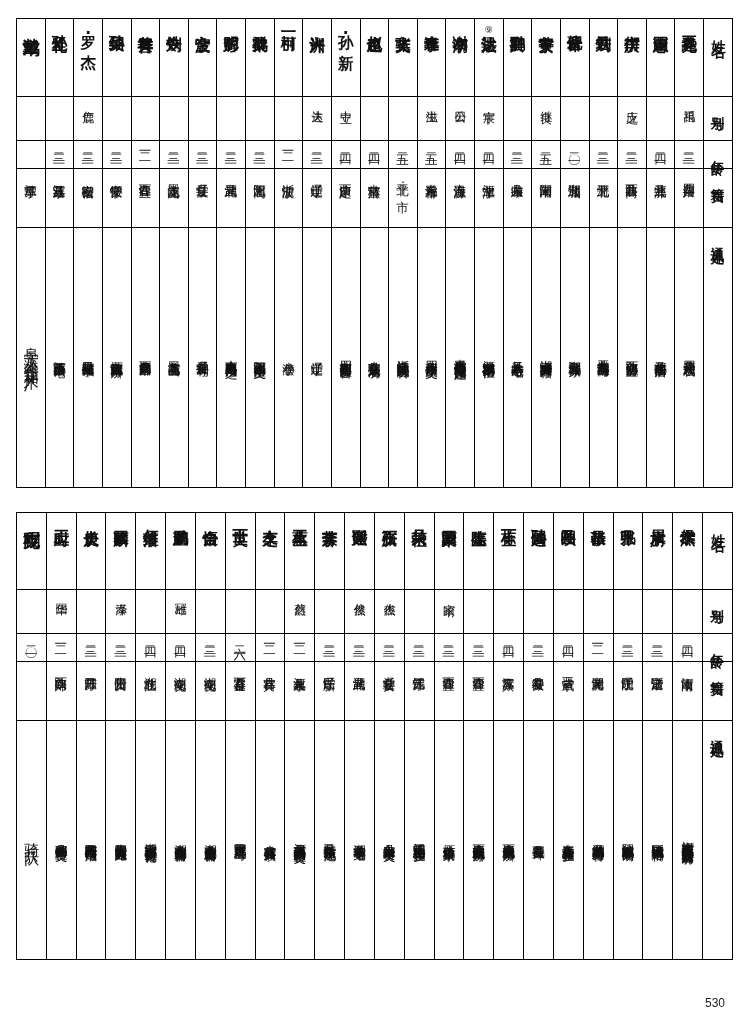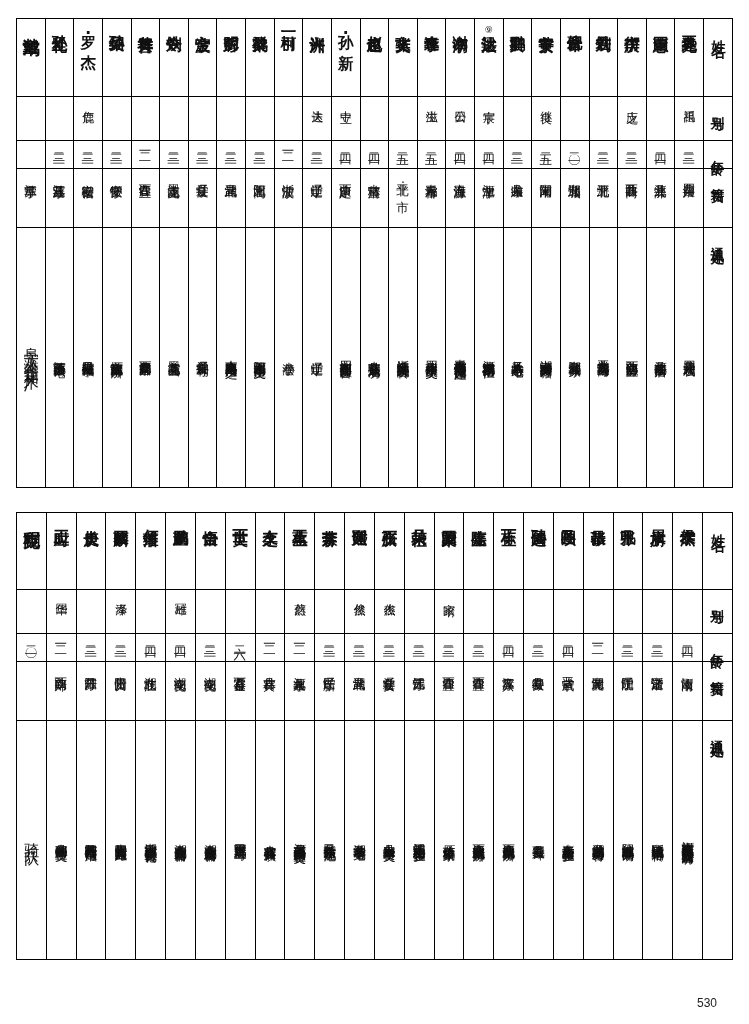--- a/index.html
+++ b/index.html
@@ -75,21 +75,21 @@
   .hdr .v { font-size: 13.5px; font-weight: bold; letter-spacing: 2px; padding-top: 8px; }
   .hdr-name .v { font-size: 14.5px; font-weight: bold; letter-spacing: 3px; padding-top: 10px; }
 
   
   .lead .v { font-size: 17px; font-weight: bold; padding-top: 5px; }
   .lead2 .v { font-size: 17px; font-weight: bold; padding-top: 5px; }
   .lead-addr .v-wrap { font-size: 15px; letter-spacing: 4px; }
 
   .page-num {
     position: absolute;
-    right: 32px;
+    right: 24px;
     bottom: 14px;
     font-size: 12px;
     color: #222;
     font-family: "Liberation Sans", sans-serif;
   }
   .sup { font-size: 9px; vertical-align: top; }
 </style>
 </head>
 <body>
 

